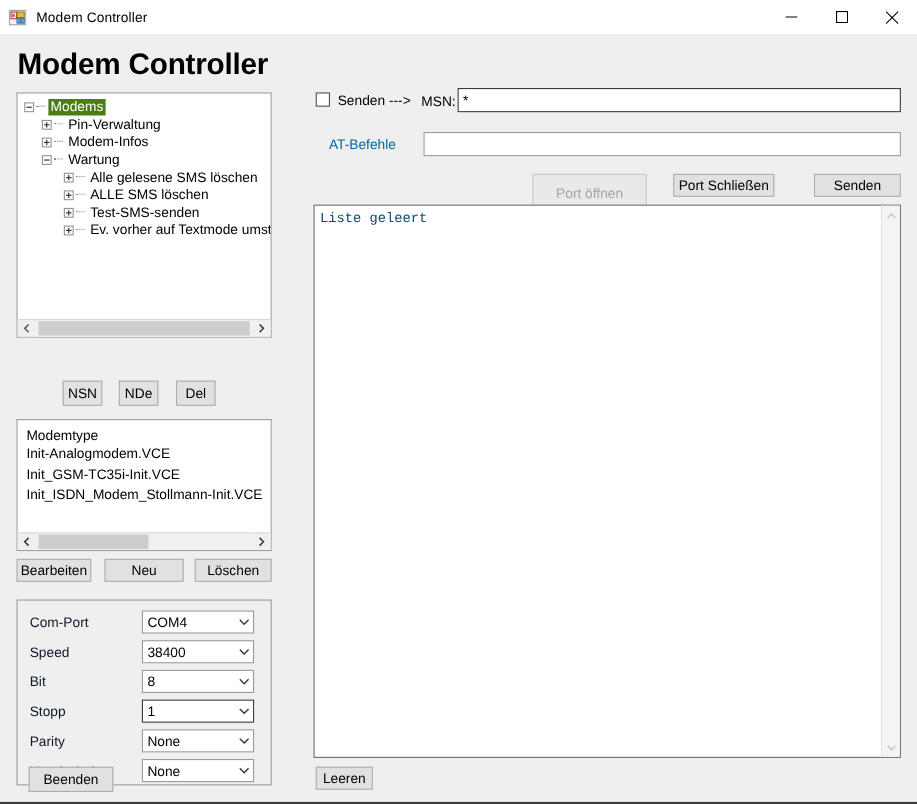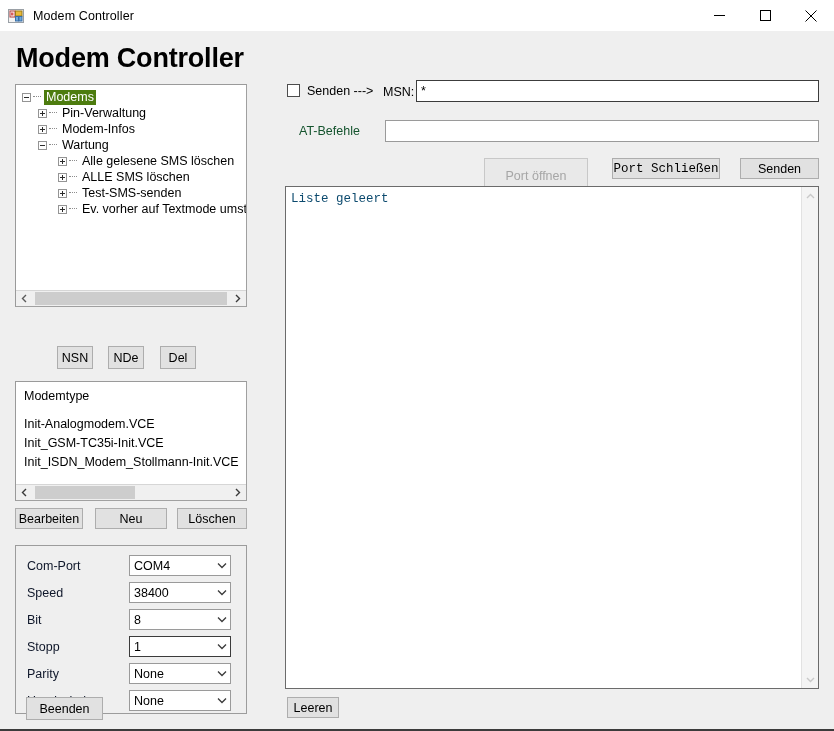--- a/index.html
+++ b/index.html
@@ -152,21 +152,21 @@
   
   #modemlist {
     position: absolute; left: 15px; top: 350px;
     width: 232px; height: 120px;
   }
   .ml-inner {
     position: absolute; left: 0; right: 0; top: 0; bottom: 16px;
     padding: 7px 0 0 8px;
     overflow: hidden;
   }
-  .ml-head { font-size: 12.5px; color: #000; margin-bottom: 12px; }
+  .ml-head { font-size: 12.5px; color: #000; }
   .ml-item { font-size: 12.5px; color: #000; line-height: 19px; white-space: nowrap; }
 
   #btn-bearbeiten { position: absolute; left: 15px; top: 477px; width: 68px; height: 21px; }
   #btn-neu { position: absolute; left: 95px; top: 477px; width: 72px; height: 21px; }
   #btn-loeschen { position: absolute; left: 177px; top: 477px; width: 70px; height: 21px; }
 
   
   #serialpanel {
     position: absolute; left: 15px; top: 514px;
     width: 232px; height: 169px;
@@ -220,34 +220,34 @@
     width: 403px; height: 22px;
     background: #ffffff;
     border: 1px solid #3c3c3c;
     box-sizing: border-box;
     display: flex; align-items: center;
     font-size: 12.5px; color: #000;
     padding-left: 4px;
   }
   #at-label {
     position: absolute; left: 299px; top: 93px;
-    font-size: 12.5px; color: #14532d;
+    font-size: 12.5px; color: #0369a1;
   }
   #at-field {
     position: absolute; left: 385px; top: 89px;
     width: 434px; height: 22px;
     background: #ffffff;
     border: 1px solid #9a9a9a;
     box-sizing: border-box;
     display: flex; align-items: center;
     font-size: 12.5px; color: #000;
     padding-left: 4px;
   }
   #btn-portoeffnen { position: absolute; left: 484px; top: 127px; width: 104px; height: 36px; }
-  #btn-portschliessen { position: absolute; left: 612px; top: 127px; width: 108px; height: 21px; font-family: Liberation Mono, monospace; }
+  #btn-portschliessen { position: absolute; left: 612px; top: 127px; width: 92px; height: 21px; }
   #btn-senden { position: absolute; left: 740px; top: 127px; width: 79px; height: 21px; }
 
   
   #output {
     position: absolute; left: 285px; top: 155px;
     width: 534px; height: 503px;
     background: #fff;
     border: 1px solid #6b6b6b;
     box-sizing: border-box;
   }

